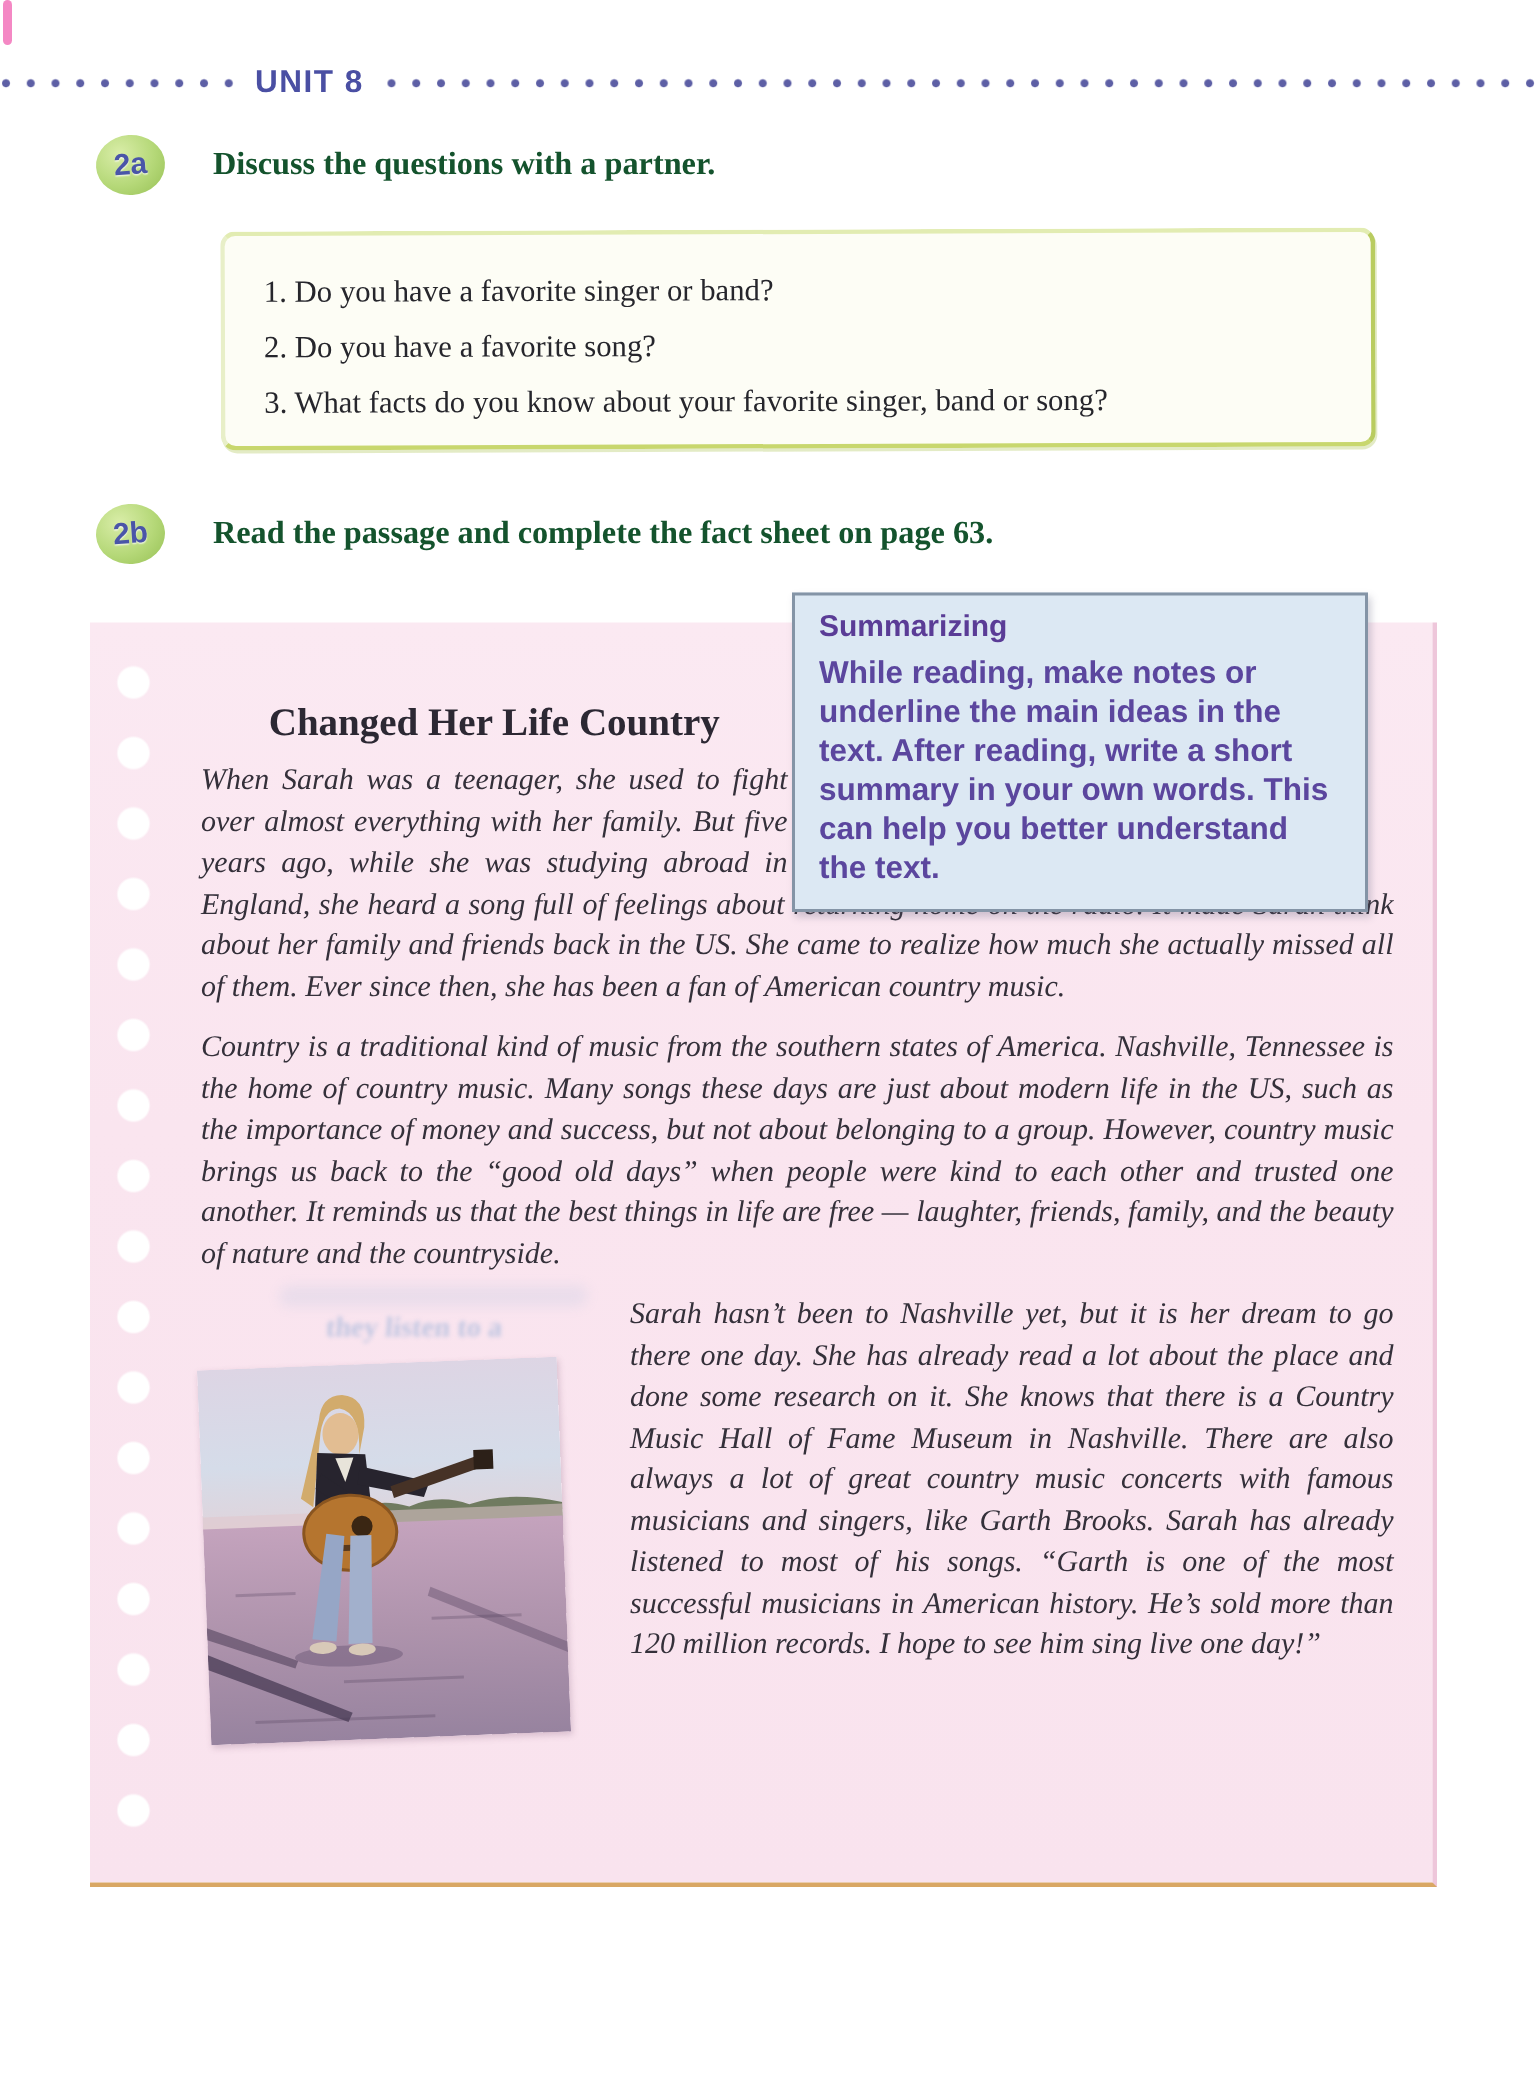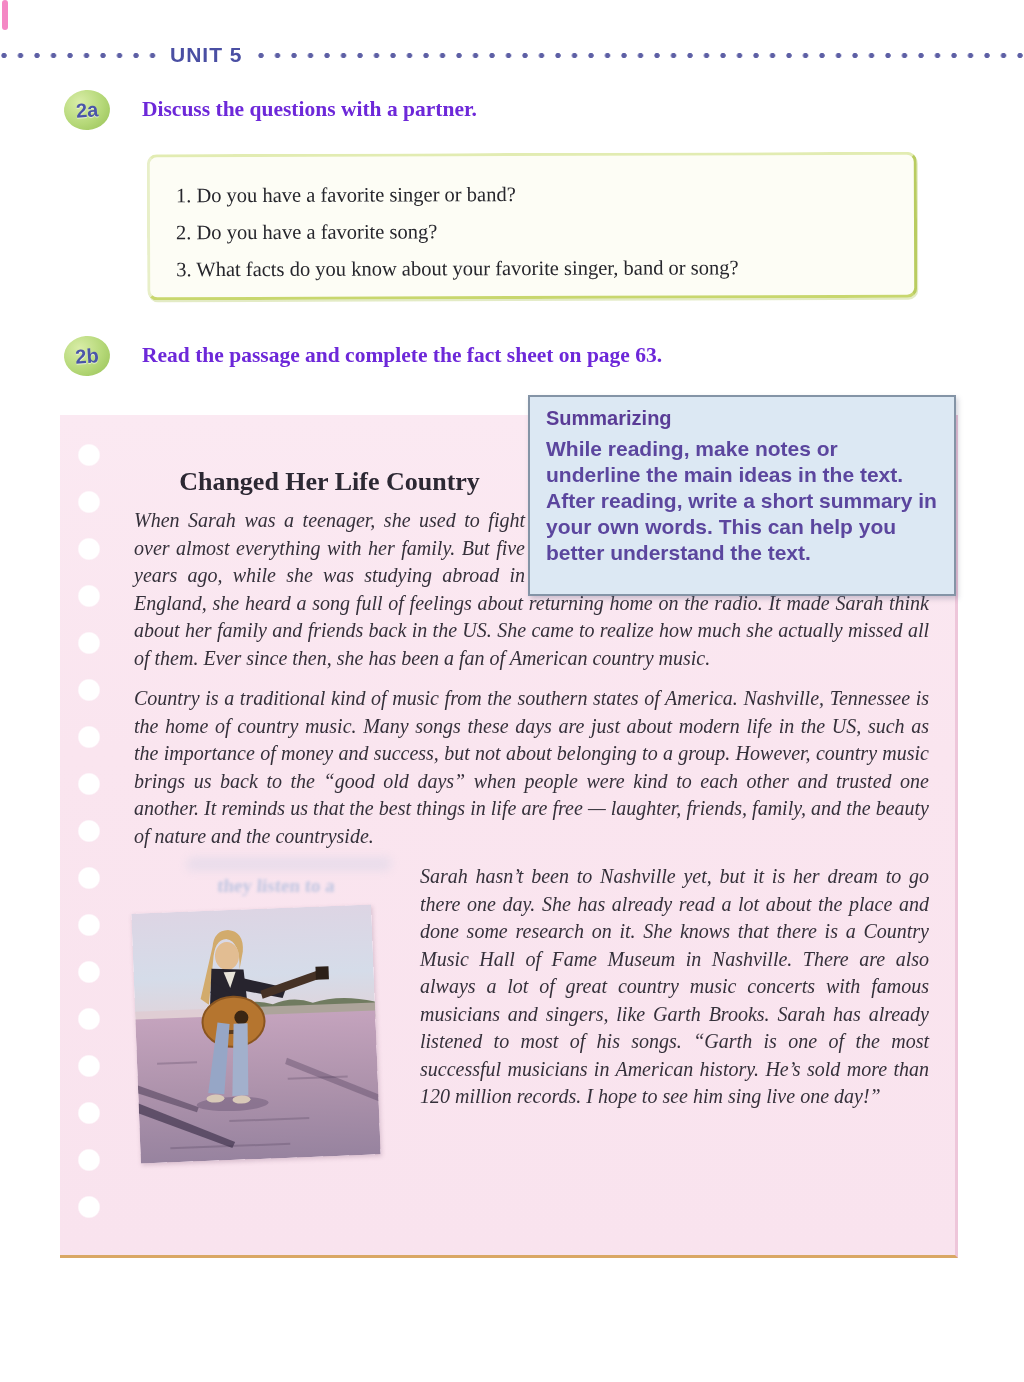--- a/index.html
+++ b/index.html
@@ -28,21 +28,21 @@
   
   .task { position:absolute; left:64px; display:flex; align-items:flex-start; gap:32px; }
   #task-2a { top:90px; }
   #task-2b { top:336px; }
   .badge { width:46px; height:40px; border-radius:50%;
     background:radial-gradient(ellipse at 35% 30%, #d9eda8 0%, var(--badge-green,#b5d878) 55%, #96c054 100%);
     display:flex; align-items:center; justify-content:center;
     font-family:"Liberation Sans", sans-serif; font-weight:700; font-size:20px;
     color:var(--badge-text,#4a55a8); text-shadow:0 1px 1px rgba(255,255,255,.7);
     flex:0 0 auto; transform:rotate(-4deg); }
-  .task h1 { margin:7px 0 0; font-size:21.5px; font-weight:700; color:#6d28d9; }
+  .task h1 { margin:7px 0 0; font-size:21.5px; font-weight:700; color:#14532d; }
 
   
   .question-box { position:absolute; top:153px; left:147px; width:770px; height:146px;
     box-sizing:border-box; background:#fdfdf5;
     border:3px solid; border-color:#e2ecb2 #b9cc60 #c8d76e #e8efc8;
     border-radius:10px; transform:rotate(-.2deg);
     box-shadow:1px 2px 0 rgba(176,198,90,.35);
     padding:20px 20px 0 26px; }
   .question-box .q { font-size:20.5px; color:#26262c; line-height:37px; }
 
@@ -50,23 +50,23 @@
   .paper { position:absolute; top:415px; left:60px; width:898px; height:843px;
     background:linear-gradient(180deg, #fbe9f2 0%, var(--paper-pink,#fae5ef) 40%, #f9e3ee 100%);
     border-right:3px solid #eec6da;
     border-bottom:3px solid var(--paper-edge-tan,#d9a764);
     box-sizing:border-box; }
   .holes { position:absolute; top:28px; left:16px; width:26px; height:778px;
     background-image:radial-gradient(circle at 13px 12px, #ffffff 10px, rgba(255,255,255,0) 11.5px);
     background-size:26px 47px; background-repeat:repeat-y; }
 
   
-  .tip-box { position:absolute; top:-20px; left:468px; width:428px; box-sizing:border-box;
+  .tip-box { position:absolute; top:-20px; left:468px; width:384px; box-sizing:border-box;
     background:var(--tip-bg,#dce8f3); border:2px solid var(--tip-border,#8494a6);
-    box-shadow:2px 3px 5px rgba(90,90,120,.28); padding:10px 16px 28px; z-index:3; }
+    box-shadow:2px 3px 5px rgba(90,90,120,.28); padding:10px 16px 14px; z-index:3; }
   .tip-title { font-family:"Liberation Sans", sans-serif; font-weight:700;
     font-size:20px; color:#5a3c96; margin-bottom:6px; }
   .tip-body { font-family:"Liberation Sans", sans-serif; font-weight:700;
     font-size:21px; line-height:26px; color:var(--tip-text,#5b469e); }
 
   
   .paper-content { position:relative; padding:16px 26px 0 74px; }
   .tip-spacer { float:right; width:404px; height:150px; }
   .passage-title { margin:4px 0 10px; text-align:center; font-size:26px;
     line-height:31px; font-weight:700; color:#2c2833; }
@@ -83,21 +83,21 @@
   .photo { position:absolute; top:46px; left:2px; width:240px; height:250px;
     transform:rotate(-2.2deg); box-shadow:1px 2px 4px rgba(120,80,110,.25); }
 </style>
 </head>
 <body>
 
 <div class="corner-mark"></div>
 
 <header class="unit-header">
   <div class="dots left"></div>
-  <div class="unit-label">UNIT 5</div>
+  <div class="unit-label">UNIT 8</div>
   <div class="dots right"></div>
 </header>
 
 <section class="task" id="task-2a">
   <span class="badge">2a</span>
   <h1>Discuss the questions with a partner.</h1>
 </section>
 
 <div class="question-box">
   <div class="q">1. Do you have a favorite singer or band?</div>

